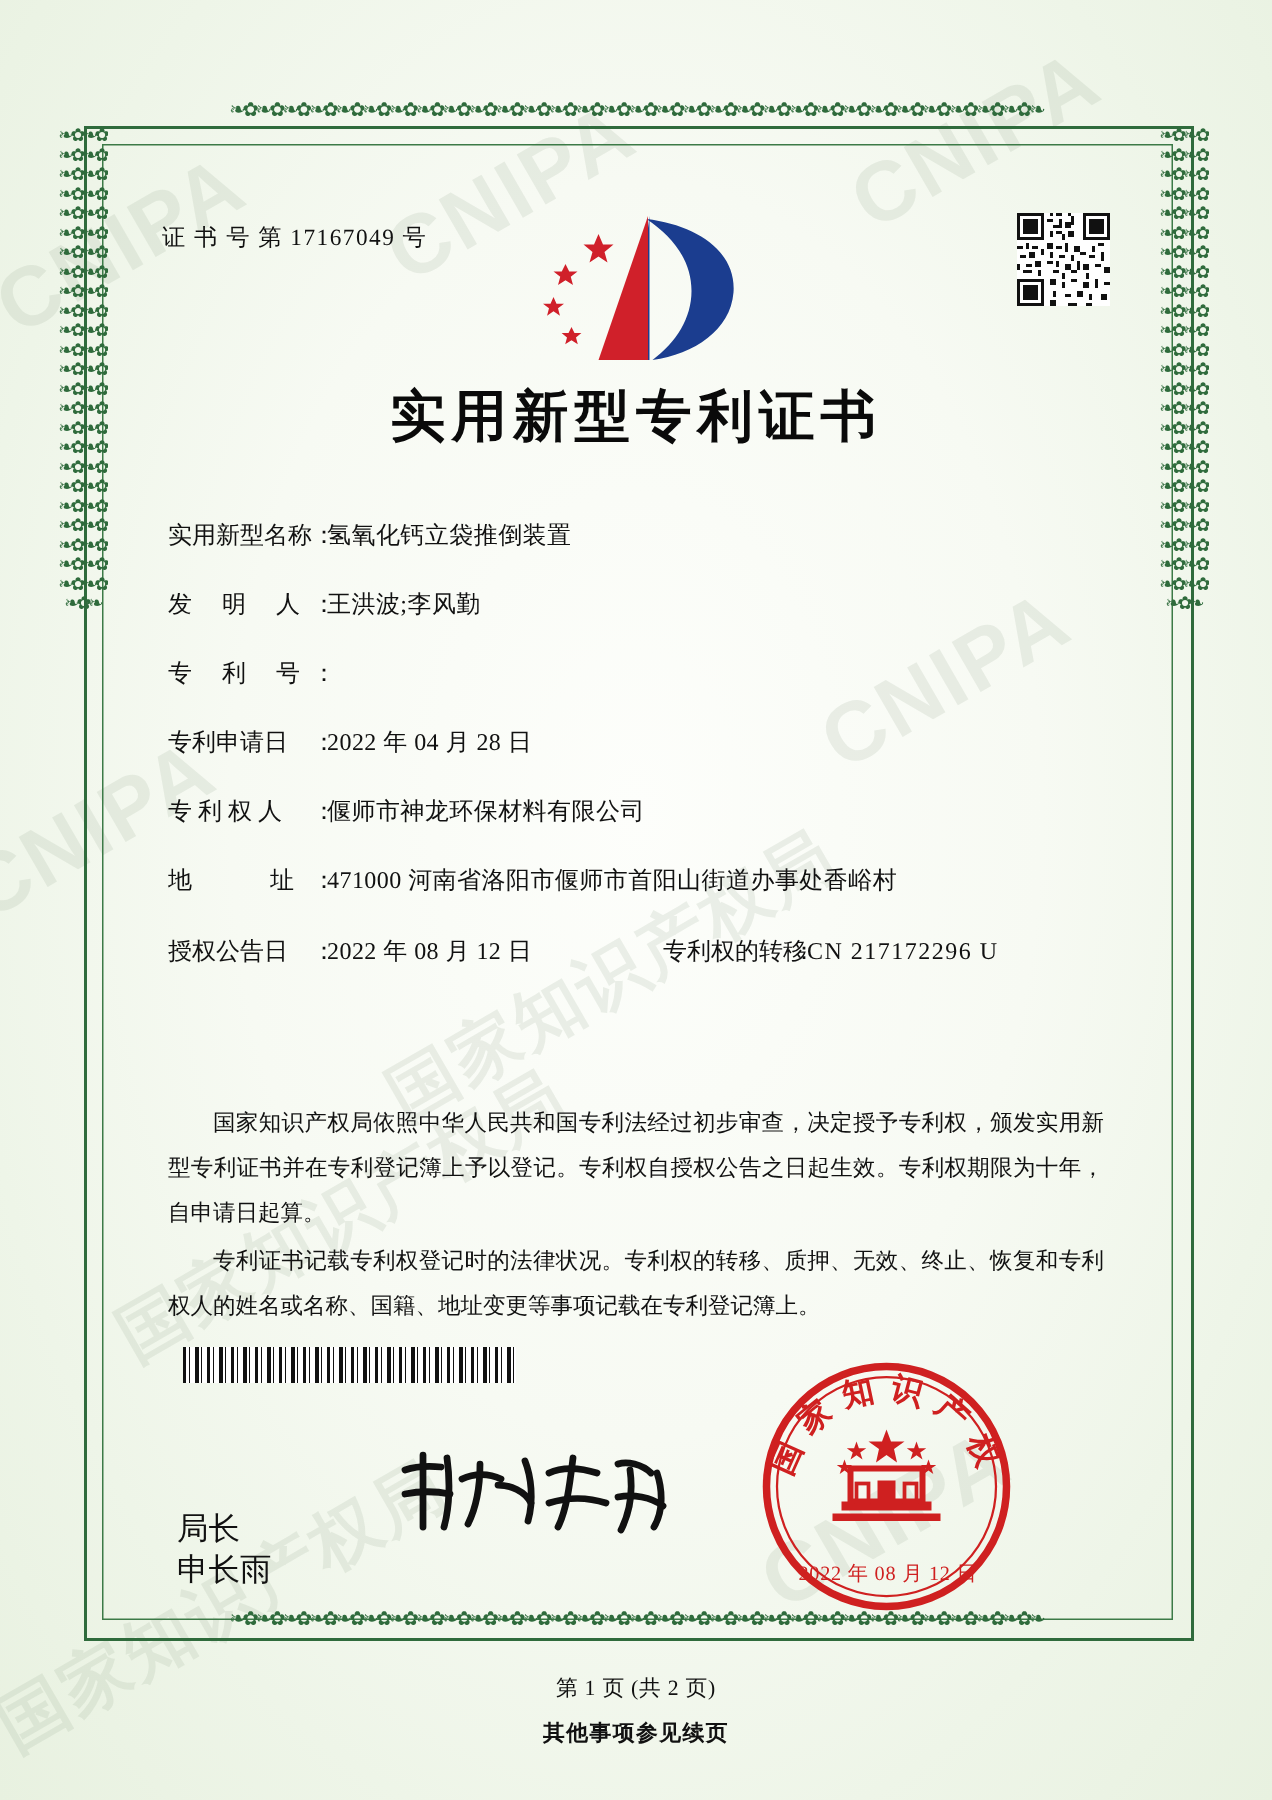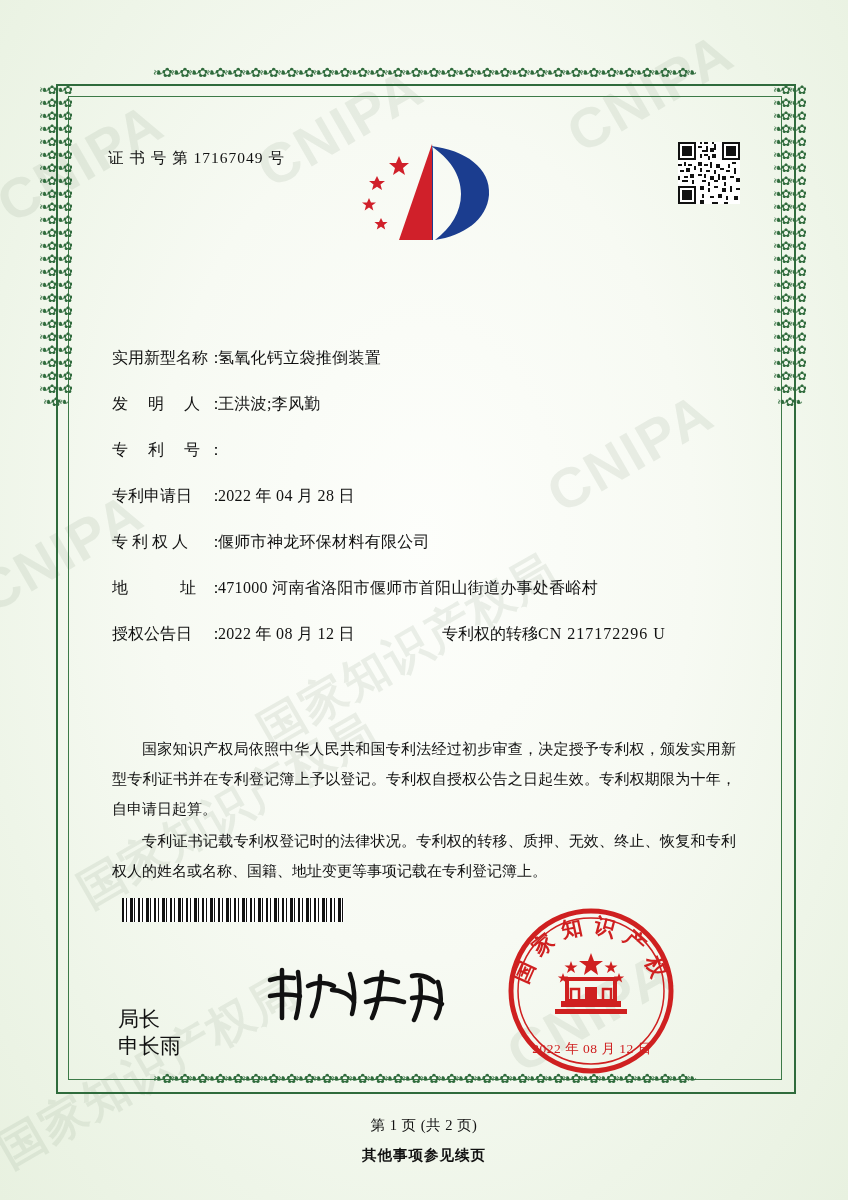--- a/index.html
+++ b/index.html
@@ -383,20 +383,21 @@
 
         <g fill="#d0202a">
           <polygon points="60,16 63,23 70,23 64,28 66,35 60,31 54,35 56,28 50,23 57,23"></polygon>
           <polygon points="38,36 40.5,41 46,41 41.5,44.5 43,50 38,46.8 33,50 34.5,44.5 30,41 35.5,41"></polygon>
           <polygon points="30,58 32,62.5 37,62.5 33,65.5 34.3,70.5 30,67.5 25.7,70.5 27,65.5 23,62.5 28,62.5"></polygon>
           <polygon points="42,78 44,82 48.6,82 45,85 46.2,89.5 42,86.8 37.8,89.5 39,85 35.4,82 40,82"></polygon>
         </g>
       </svg>
     </div>
 
+    <div class="title">实用新型专利证书</div>
 
     <div class="fields">
       <div class="frow">
         <span class="flabel">实用新型名称</span>
         <span class="fcolon">：</span>
         <span class="fvalue">氢氧化钙立袋推倒装置</span>
       </div>
       <div class="frow">
         <span class="flabel">发　 明　 人</span>
         <span class="fcolon">：</span>

